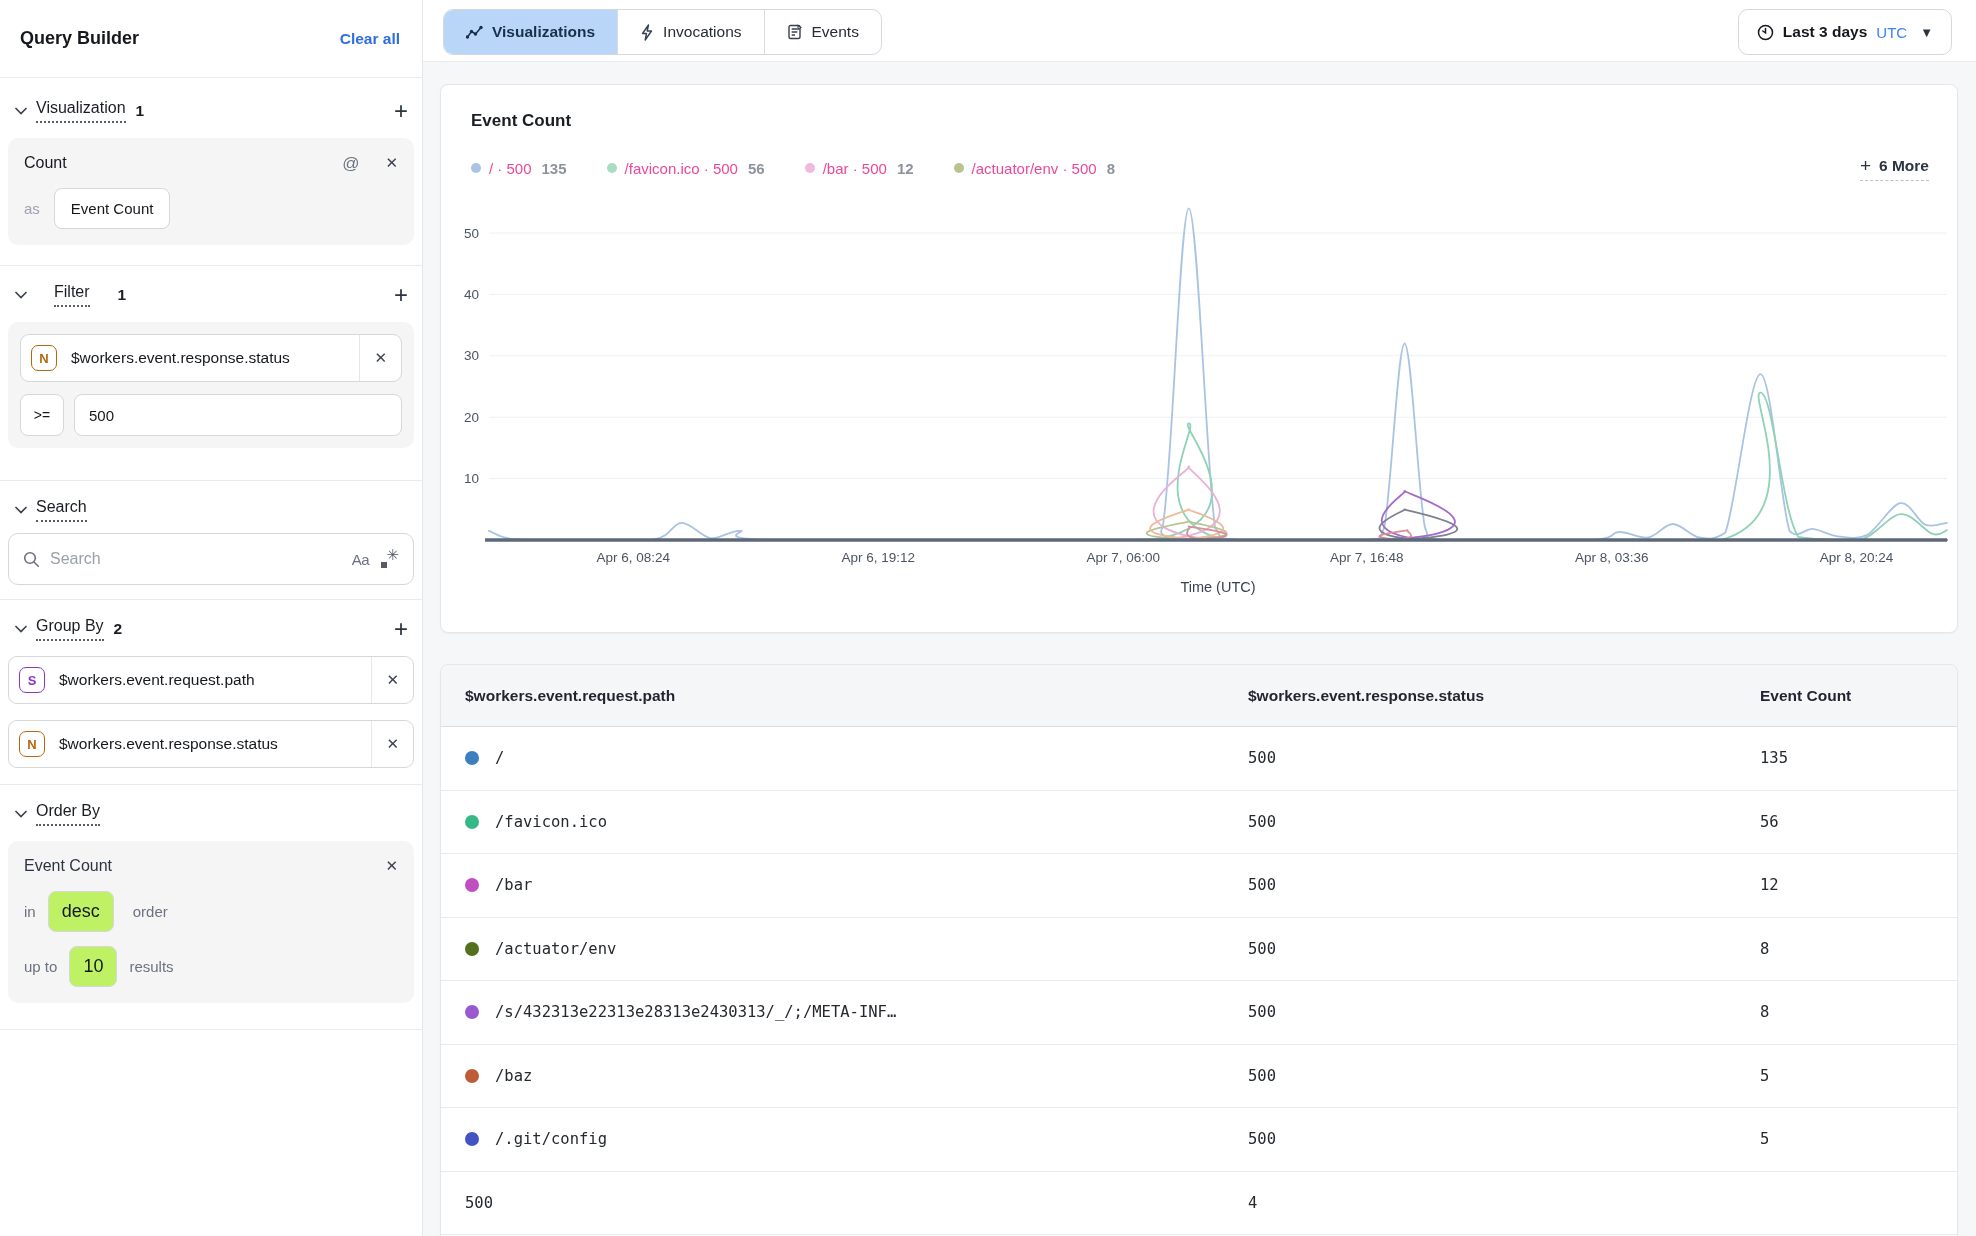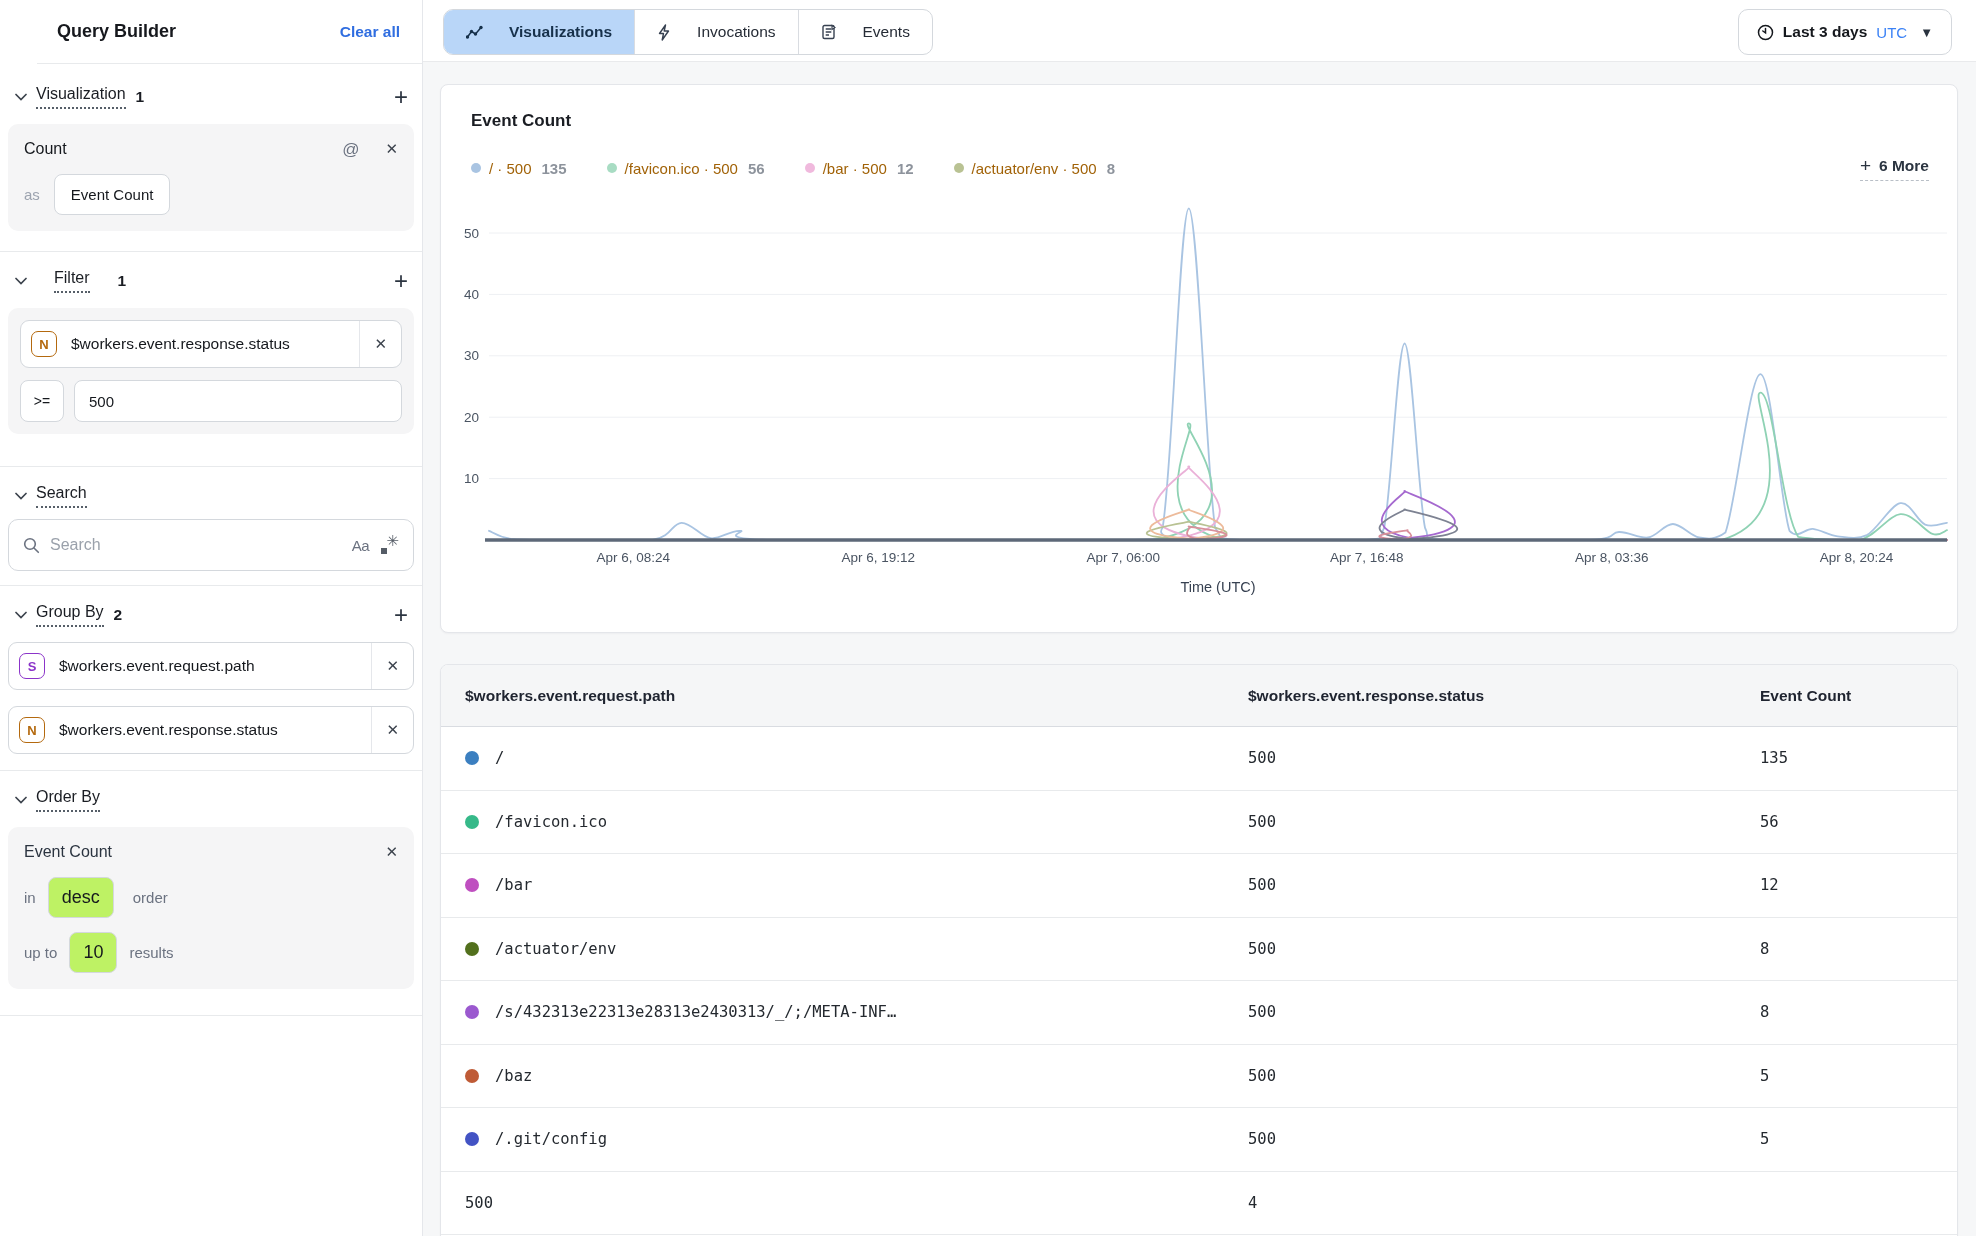--- a/index.html
+++ b/index.html
@@ -2,22 +2,22 @@
 <html><head>
 <meta charset="utf-8">
 <style>
   * { margin:0; padding:0; box-sizing:border-box; }
   html,body { width:1976px; height:1236px; overflow:hidden; background:#f6f7f8;
     font-family:"Liberation Sans", sans-serif; color:#1a1d23; }
 
   
   .sidebar { position:absolute; left:0; top:0; width:423px; height:1236px;
     background:#fff; border-right:1px solid #e5e7eb; }
-  .sb-header { height:64px; display:flex; align-items:center; justify-content:space-between;
-    padding:0 22px 0 20px; border-bottom:1px solid #e8eaec;margin-left:37px; }
+  .sb-header { height:78px; display:flex; align-items:center; justify-content:space-between;
+    padding:0 22px 0 20px; border-bottom:1px solid #e8eaec; }
   .sb-title { font-size:18px; font-weight:700; color:#16181d; }
   .link-blue { color:#2f6de0; font-size:15.5px; font-weight:600; cursor:pointer; }
   .sb-section-row { display:flex; align-items:center; margin:16px 14px 10px 10px; height:34px; }
   .chev { width:22px; display:flex; justify-content:center; color:#3c434d; }
   .sec-title { font-size:16px; color:#1a1d23; border-bottom:2px dotted #565e68; padding-bottom:4px; margin-left:4px; }
   .sec-count { font-size:15.5px; font-weight:700; margin-left:10px; }
   .plus-btn { margin-left:auto; font-size:24px; font-weight:400; color:#2b3440; line-height:20px; cursor:pointer; }
   .sb-card { margin:2px 8px 0 8px; background:#f5f5f6; border-radius:10px; padding:16px; }
   .card-head { display:flex; align-items:flex-start; }
   .card-head .metric { font-size:16px; color:#15181d; }
@@ -54,38 +54,38 @@
   .gb-chip { margin:4px 8px 16px 8px; }
   .ob-line { display:flex; align-items:center; gap:12px; margin-top:16px; font-size:15px; }
   .ob-box { background:#bef264; border:1px solid #d4d8dd; border-radius:8px; padding:9px 13px;
     font-size:18px; color:#15181d; cursor:pointer; }
 
   
   .main-top { position:absolute; left:423px; top:0; width:1553px; height:62px; background:#fff;
     border-bottom:1px solid #e9eaec; }
   .tabbar { position:absolute; left:443px; top:9px; height:46px; display:flex; background:#fff;
     border:1px solid #d4d8dd; border-radius:10px; overflow:hidden; }
-  .tab { display:flex; align-items:center; gap:26px; padding:0 22px; font-size:15.5px; color:#262c36;
+  .tab { display:flex; align-items:center; gap:9px; padding:0 22px; font-size:15.5px; color:#262c36;
     cursor:pointer; border-left:1px solid #d9dce1; }
   .tab:first-child { border-left:none; }
   .tab.active { background:#b9d6f8; color:#17314b; font-weight:600; }
   .time-btn { position:absolute; right:24px; top:9px; height:46px; display:flex; align-items:center;
     gap:9px; background:#fff; border:1px solid #d4d8dd; border-radius:10px; padding:0 18px; cursor:pointer; }
   .time-label { font-size:15.5px; font-weight:600; color:#15181d; }
   .time-zone { font-size:15px; color:#3b82f6; }
   .tri { font-size:13px; color:#2b3440; margin-left:4px; }
 
   
   .chart-card { position:absolute; left:440px; top:84px; width:1518px; height:549px; background:#fff;
     border:1px solid #e4e6ea; border-radius:8px; box-shadow:0 1px 2px rgba(16,24,40,.04); }
   .chart-title { font-size:17px; font-weight:700; color:#1a1d23; margin:26px 0 0 30px; }
   .legend-row { display:flex; align-items:center; margin:24px 28px 0 30px; }
   .legend-item { display:flex; align-items:center; gap:8px; margin-right:40px; cursor:pointer; }
   .legend-dot { width:10px; height:10px; border-radius:50%; }
-  .legend-label { font-size:15px; color:#a16207; }
+  .legend-label { font-size:15px; color:#ec4899; }
   .legend-count { font-size:15px; font-weight:700; color:#8d939c; margin-left:2px; }
   .more-btn { margin-left:auto; display:flex; align-items:center; gap:8px; font-size:15.5px;
     font-weight:600; color:#2b3440; border-bottom:1.5px dashed #b9bfc7; padding-bottom:3px; cursor:pointer; }
 
   
   .table-card { position:absolute; left:440px; top:664px; width:1518px; height:610px; background:#fff;
     border:1px solid #e4e6ea; border-radius:8px 8px 0 0; overflow:hidden; box-shadow:0 1px 2px rgba(16,24,40,.04); }
   .tbl-header { display:grid; grid-template-columns:783px 512px 1fr; height:62px; align-items:center;
     background:#f5f6f7; border-bottom:1px solid #d9dce1; font-size:15.5px; font-weight:600; color:#1f2430; }
   .tbl-header > div { padding-left:24px; }

